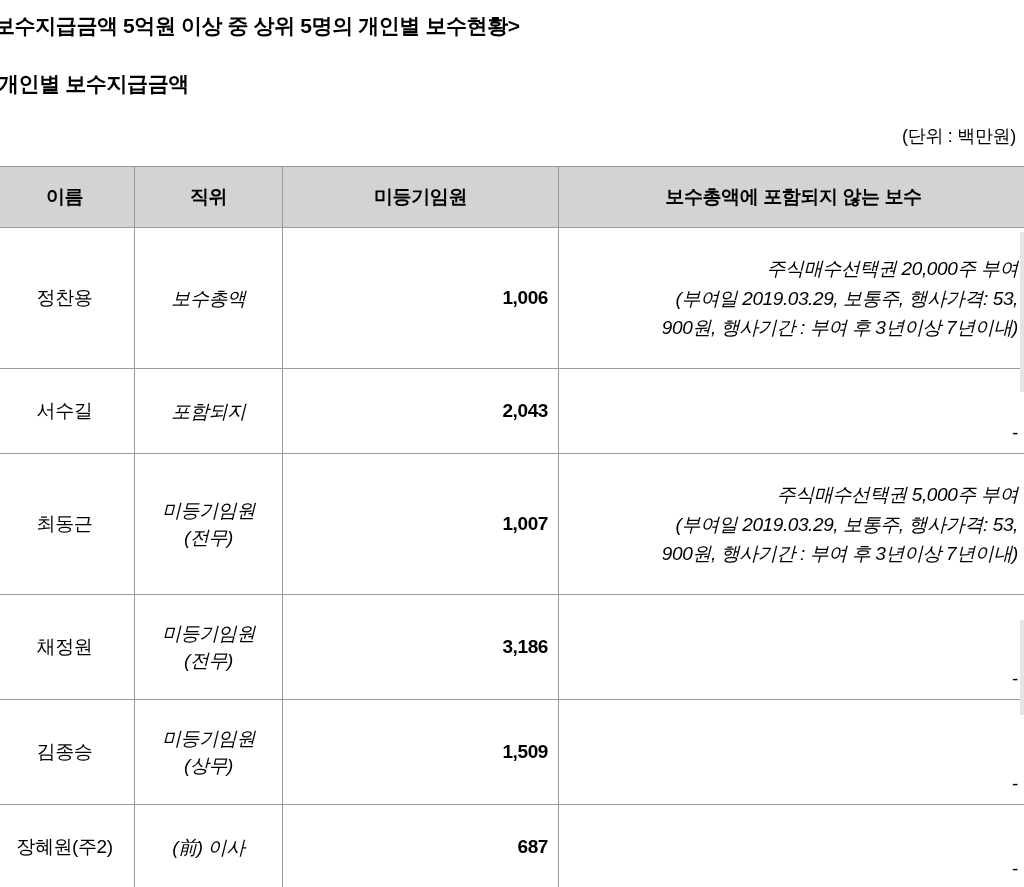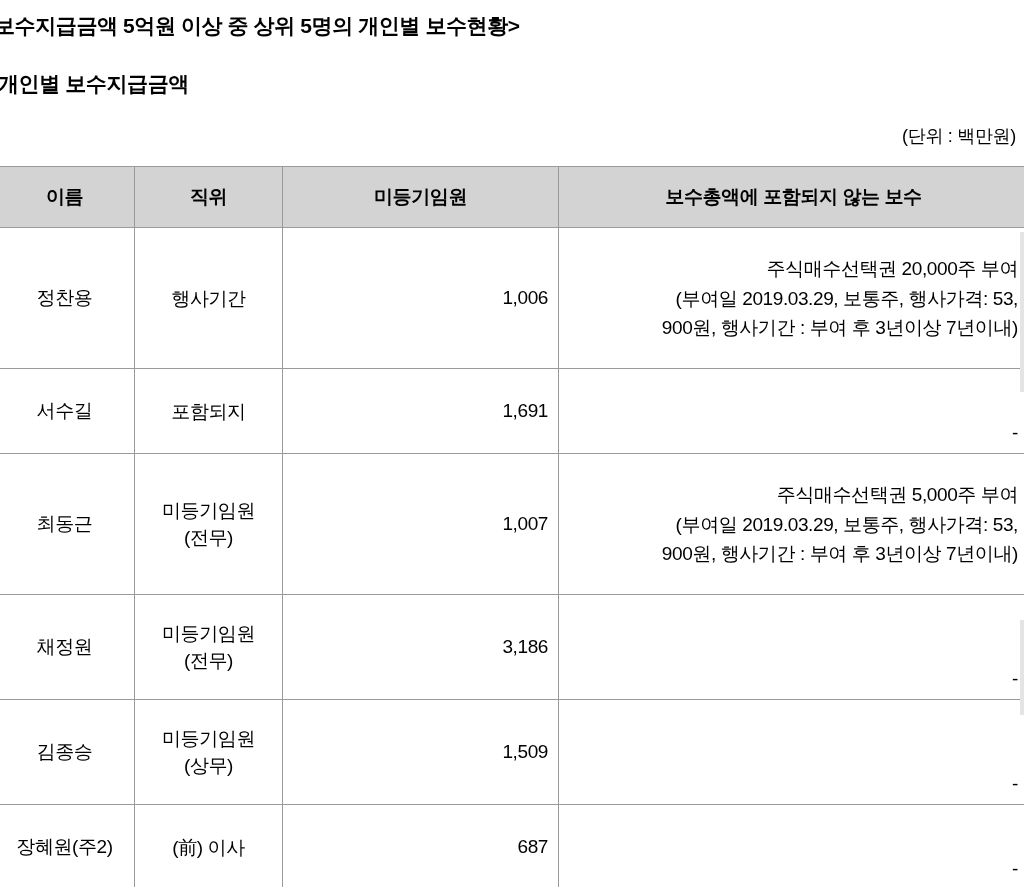--- a/index.html
+++ b/index.html
@@ -87,38 +87,39 @@
     text-align: center;
     font-weight: normal;
   }
   td.pos {
     text-align: center;
     line-height: 1.45;
   }
   td.total {
     text-align: right;
     padding-right: 14px;
+    font-weight: bold;
   }
   td.excl {
     text-align: right;
     line-height: 1.55;
     padding-right: 8px;
     padding-top: 10px;
     padding-bottom: 10px;
   }
   td.excl.dash {
     vertical-align: bottom;
     padding-bottom: 6px;
   }
 
   .row-tall td { height: 128px; }
   .row-mid  td { height: 72px; }
   .row-two  td { height: 92px; }
 
-  .excl-line { display: block; }
+  .excl-line { display: block; font-style: italic; }
 
   
   .edge-marker {
     position: absolute;
     right: 0;
     width: 4px;
     background: #e4e4e4;
   }
 </style>
 </head>
@@ -145,36 +146,36 @@
         <th>직위</th>
         <th>미등기임원</th>
         <th>보수총액에 포함되지 않는 보수</th>
       </tr>
     </thead>
     <tbody>
 
       <tr class="row-tall">
         <td class="name">정찬용</td>
         <td class="pos">
-          <span class="excl-line">행사기간</span>
+          <span class="excl-line">보수총액</span>
         </td>
         <td class="total">1,006</td>
         <td class="excl">
           <span class="excl-line">주식매수선택권 20,000주 부여</span>
           <span class="excl-line">(부여일 2019.03.29, 보통주, 행사가격: 53,</span>
           <span class="excl-line">900원, 행사기간 : 부여 후 3년이상 7년이내)</span>
         </td>
       </tr>
 
       <tr class="row-mid">
         <td class="name">서수길</td>
         <td class="pos">
           <span class="excl-line">포함되지</span>
         </td>
-        <td class="total">1,691</td>
+        <td class="total">2,043</td>
         <td class="excl dash">-</td>
       </tr>
 
       <tr class="row-tall">
         <td class="name">최동근</td>
         <td class="pos">
           <span class="excl-line">미등기임원</span>
           <span class="excl-line">(전무)</span>
         </td>
         <td class="total">1,007</td>

